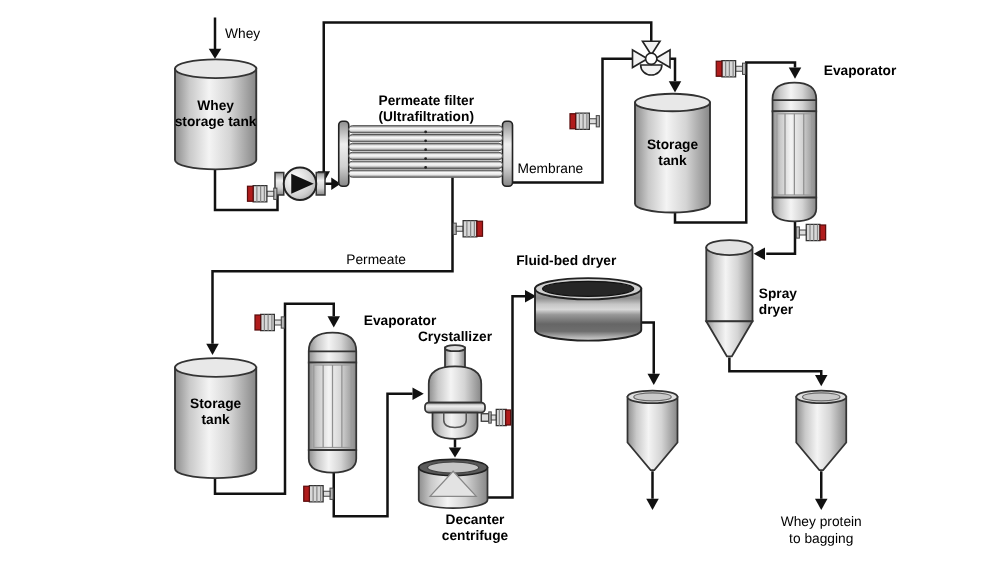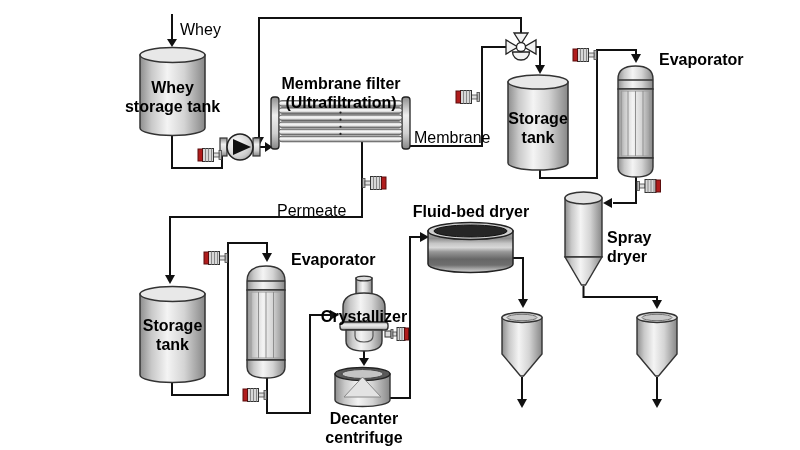--- a/index.html
+++ b/index.html
@@ -1,19 +1,19 @@
 <!DOCTYPE html>
 <html><head>
 <meta charset="utf-8">
 <style>
   html,body{margin:0;padding:0;background:#ffffff;}
   #stage{position:relative;width:800px;height:450px;background:#ffffff;overflow:hidden;
          font-family:"Liberation Sans", sans-serif;}
   #pipes{position:absolute;left:0;top:0;}
-  .lbl{position:absolute;font-size:16px;line-height:1.18;color:#000;
+  .lbl{position:absolute;font-size:11px;line-height:1.18;color:#000;
        white-space:pre-line;text-align:center;}
   .bold{font-weight:bold;}
   .la{text-align:left;}
 </style>
 </head>
 <body>
 
 <div id="stage">
 
 <svg id="pipes" width="800" height="450" viewBox="0 0 800 450">
@@ -278,30 +278,32 @@
     <rect x="397" y="327.5" width="8" height="13" fill="#d8d8d8" stroke="#333" stroke-width="1"></rect>
     <line x1="399.5" y1="327.5" x2="399.5" y2="340.5" stroke="#888"></line>
         <line x1="402" y1="327.5" x2="402" y2="340.5" stroke="#888"></line>
     <rect x="404.5" y="328" width="4" height="12" fill="#b01c1c" stroke="#5a0d0d" stroke-width="1"></rect>
   </g>
 </svg>
 
 <div class="lbl la" style="left:180px;top:21px;">Whey</div>
 <div class="lbl bold" style="left:112px;top:79px;width:121px;">Whey
 storage tank</div>
-<div class="lbl bold" style="left:281px;top:75px;width:120px;">Membrane filter
+<div class="lbl bold" style="left:281px;top:75px;width:120px;">Permeate filter
 (Ultrafiltration)</div>
 <div class="lbl la" style="left:414px;top:129px;">Membrane</div>
 <div class="lbl la" style="left:241px;top:202px;margin-left:36px;">Permeate</div>
 <div class="lbl bold" style="left:478px;top:110px;width:120px;">Storage
 tank</div>
 <div class="lbl bold la" style="left:659px;top:51px;">Evaporator</div>
 <div class="lbl bold la" style="left:607px;top:229px;">Spray
 dryer</div>
 <div class="lbl bold" style="left:112px;top:317px;width:121px;">Storage
 tank</div>
 <div class="lbl bold la" style="left:291px;top:251px;">Evaporator</div>
-<div class="lbl bold" style="left:304px;top:264px;width:120px;margin-top:44px;">Crystallizer</div>
-<div class="lbl bold" style="left:304px;top:410px;width:120px;">Decanter
+<div class="lbl bold" style="left:304px;top:264px;width:120px;">Crystallizer</div>
+<div class="lbl bold" style="left:320px;top:410px;width:120px;">Decanter
 centrifuge</div>
-<div class="lbl bold" style="left:411px;top:203px;width:120px;">Fluid-bed dryer</div>
+<div class="lbl bold" style="left:393px;top:203px;width:120px;">Fluid-bed dryer</div>
+<div class="lbl" style="left:597px;top:412px;width:120px;">Whey protein
+to bagging</div>
 
 </div>
 
 </body></html>

